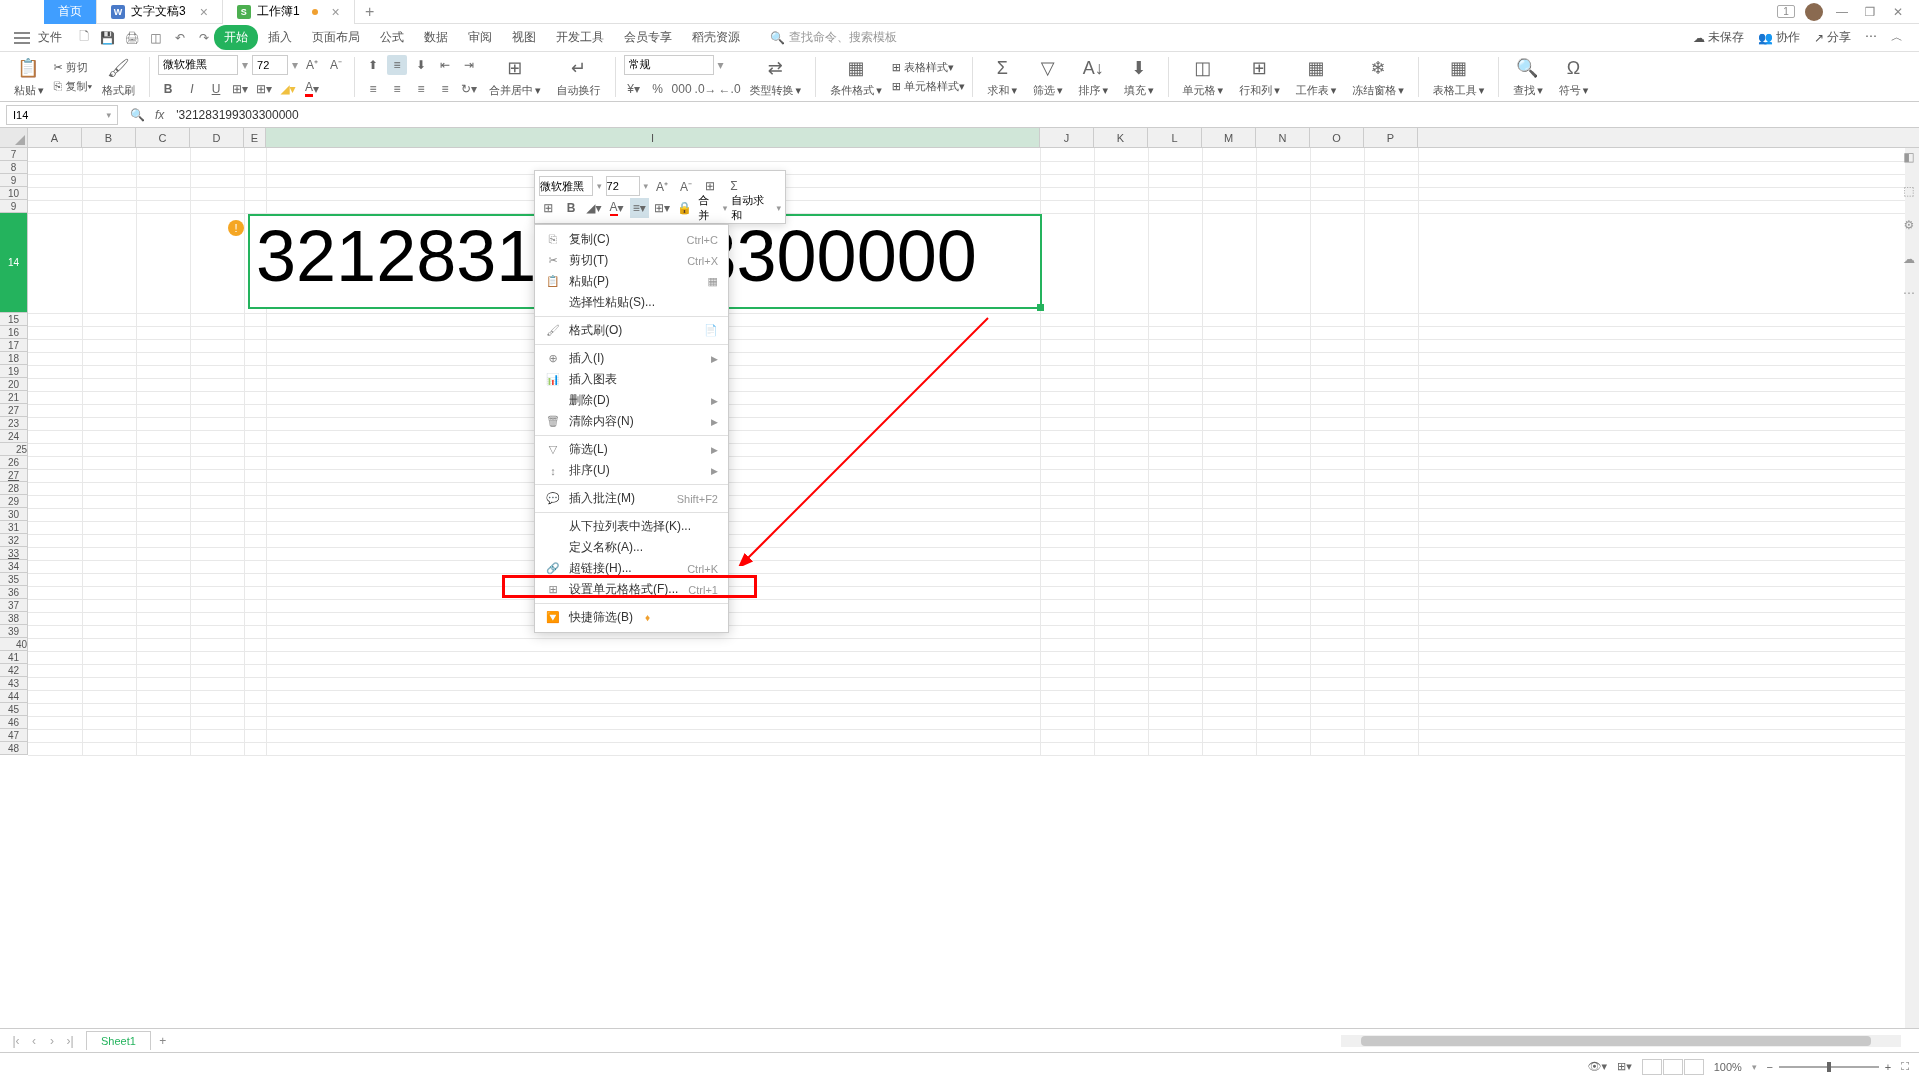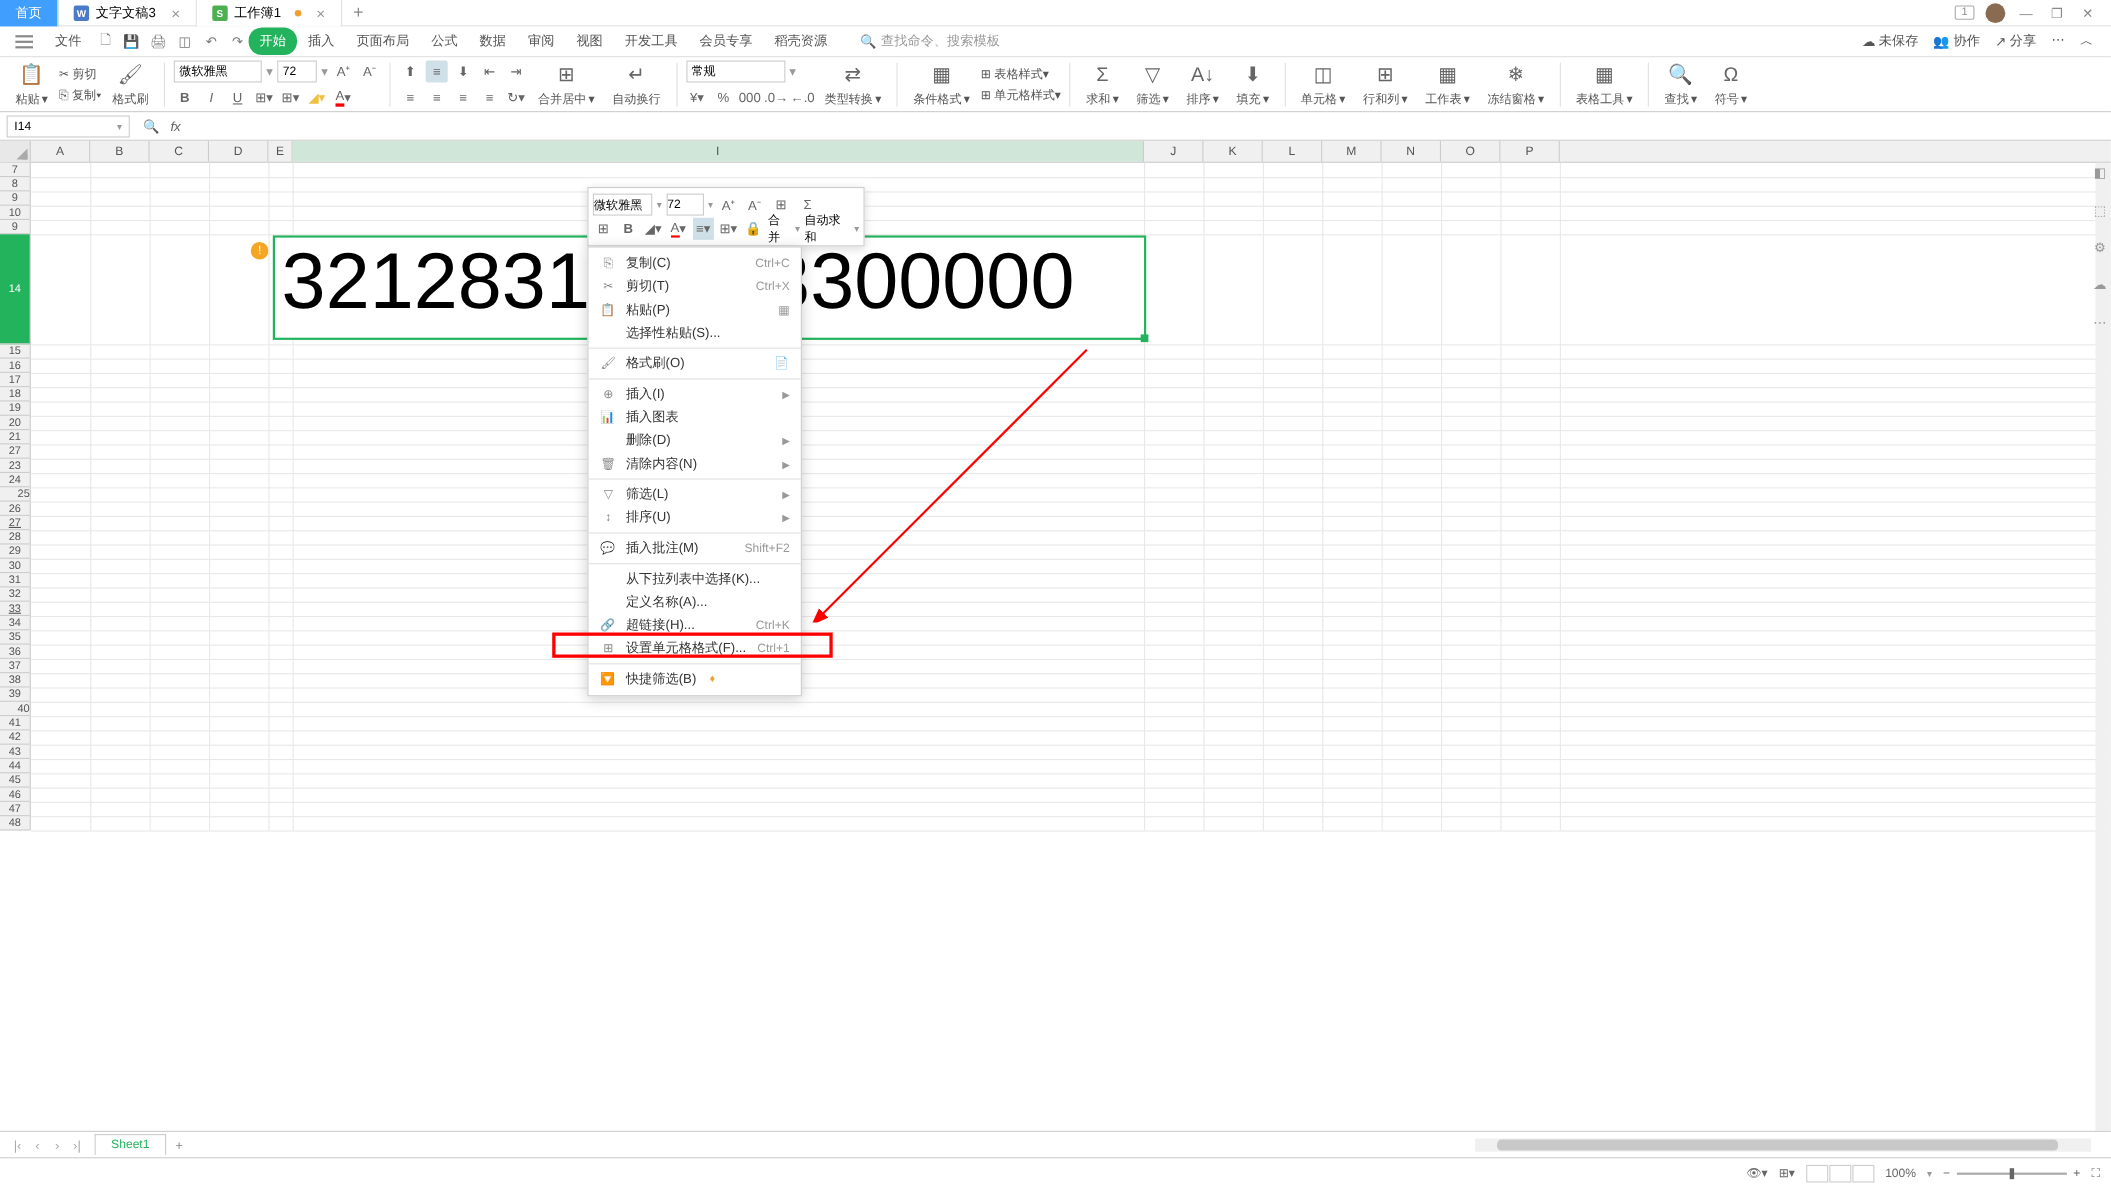--- a/index.html
+++ b/index.html
@@ -1,36 +1,36 @@
 <!DOCTYPE html>
 <html><head>
 <meta charset="utf-8">
 <style>
 * { margin: 0; padding: 0; box-sizing: border-box; font-family: "Microsoft YaHei", sans-serif; }
 body { background: #fff; font-size: 12px; width: 1919px; height: 1080px; overflow: hidden; position: relative; }
 
 
-.titlebar { height: 24px; background: #fff; display: flex; align-items: center; border-bottom: 1px solid #e0e0e0; }
+.titlebar { height: 24px; background: #fff; display: flex; align-items: center; border-bottom: 1px solid #e0e0e0; margin-left: 44px; }
 .tab { display: flex; align-items: center; height: 24px; padding: 0 14px; border-right: 1px solid #e0e0e0; gap: 6px; cursor: pointer; }
 .tab.home { background: #409eff; color: #fff; }
 .tab .doc-icon { width: 14px; height: 14px; display: inline-flex; align-items: center; justify-content: center; border-radius: 2px; font-size: 9px; font-weight: bold; color: #fff; }
 .doc-icon.w { background: #4a7ac8; }
 .doc-icon.s { background: #4caf50; }
 .tab .close-x { color: #999; font-size: 14px; margin-left: 8px; }
 .tab .dot { width: 6px; height: 6px; background: #f0a030; border-radius: 50%; margin-left: 6px; }
 .tab.active { background: #fff; }
 .tabplus { width: 30px; text-align: center; color: #888; font-size: 16px; cursor: pointer; }
 .win-controls { margin-left: auto; display: flex; align-items: center; gap: 10px; padding-right: 12px; color: #888; }
 .win-controls span { cursor: pointer; width: 18px; text-align: center; }
 .avatar { width: 18px; height: 18px; background: #8a6a50; border-radius: 50%; }
 .boxed { border: 1px solid #aaa; padding: 0 3px; border-radius: 2px; font-size: 10px; }
 
 
 .ribbon-menu { height: 28px; display: flex; align-items: center; gap: 0; padding-left: 6px; border-bottom: 1px solid #e0e0e0; }
-.menubtn { padding: 0 8px; color: #555; cursor: pointer; display: flex; align-items: center; gap: 20px; }
+.menubtn { padding: 0 8px; color: #555; cursor: pointer; display: flex; align-items: center; gap: 8px; }
 .ham { width: 16px; height: 12px; border-top: 2px solid #888; border-bottom: 2px solid #888; position: relative; }
 .ham:before { content: ""; position: absolute; top: 3px; left: 0; right: 0; border-top: 2px solid #888; }
 .menutab { padding: 4px 10px; color: #555; cursor: pointer; border-radius: 12px; }
 .menutab.active { background: #24b35d; color: #fff; }
 .qa-group { display: flex; gap: 4px; margin-left: 4px; }
 .qa-group .qa { width: 20px; height: 20px; color: #777; display: flex; align-items: center; justify-content: center; cursor: pointer; }
 .search-cmd { margin-left: 20px; color: #999; display: flex; align-items: center; gap: 4px; }
 .right-links { margin-left: auto; display: flex; gap: 14px; padding-right: 16px; color: #555; }
 .right-links .lnk { display: flex; align-items: center; gap: 3px; cursor: pointer; }
 
@@ -324,20 +324,21 @@
 
 <div class="fbar">
   <div class="namebox">
       <span>I14</span>
       <span class="dd">▾</span>
     </div>
   <div class="fx-icons">
       <span>🔍</span>
     </div>
   <span class="fx-label">fx</span>
+  <div class="formula-input">'321283199303300000</div>
 </div>
 
 <div class="grid-wrap">
   <div class="coltabs">
     <div class="corner"></div>
     <div class="colh" style="width:54px">A</div>
     <div class="colh" style="width:54px">B</div>
     <div class="colh" style="width:54px">C</div>
     <div class="colh" style="width:54px">D</div>
     <div class="colh" style="width:22px">E</div>

